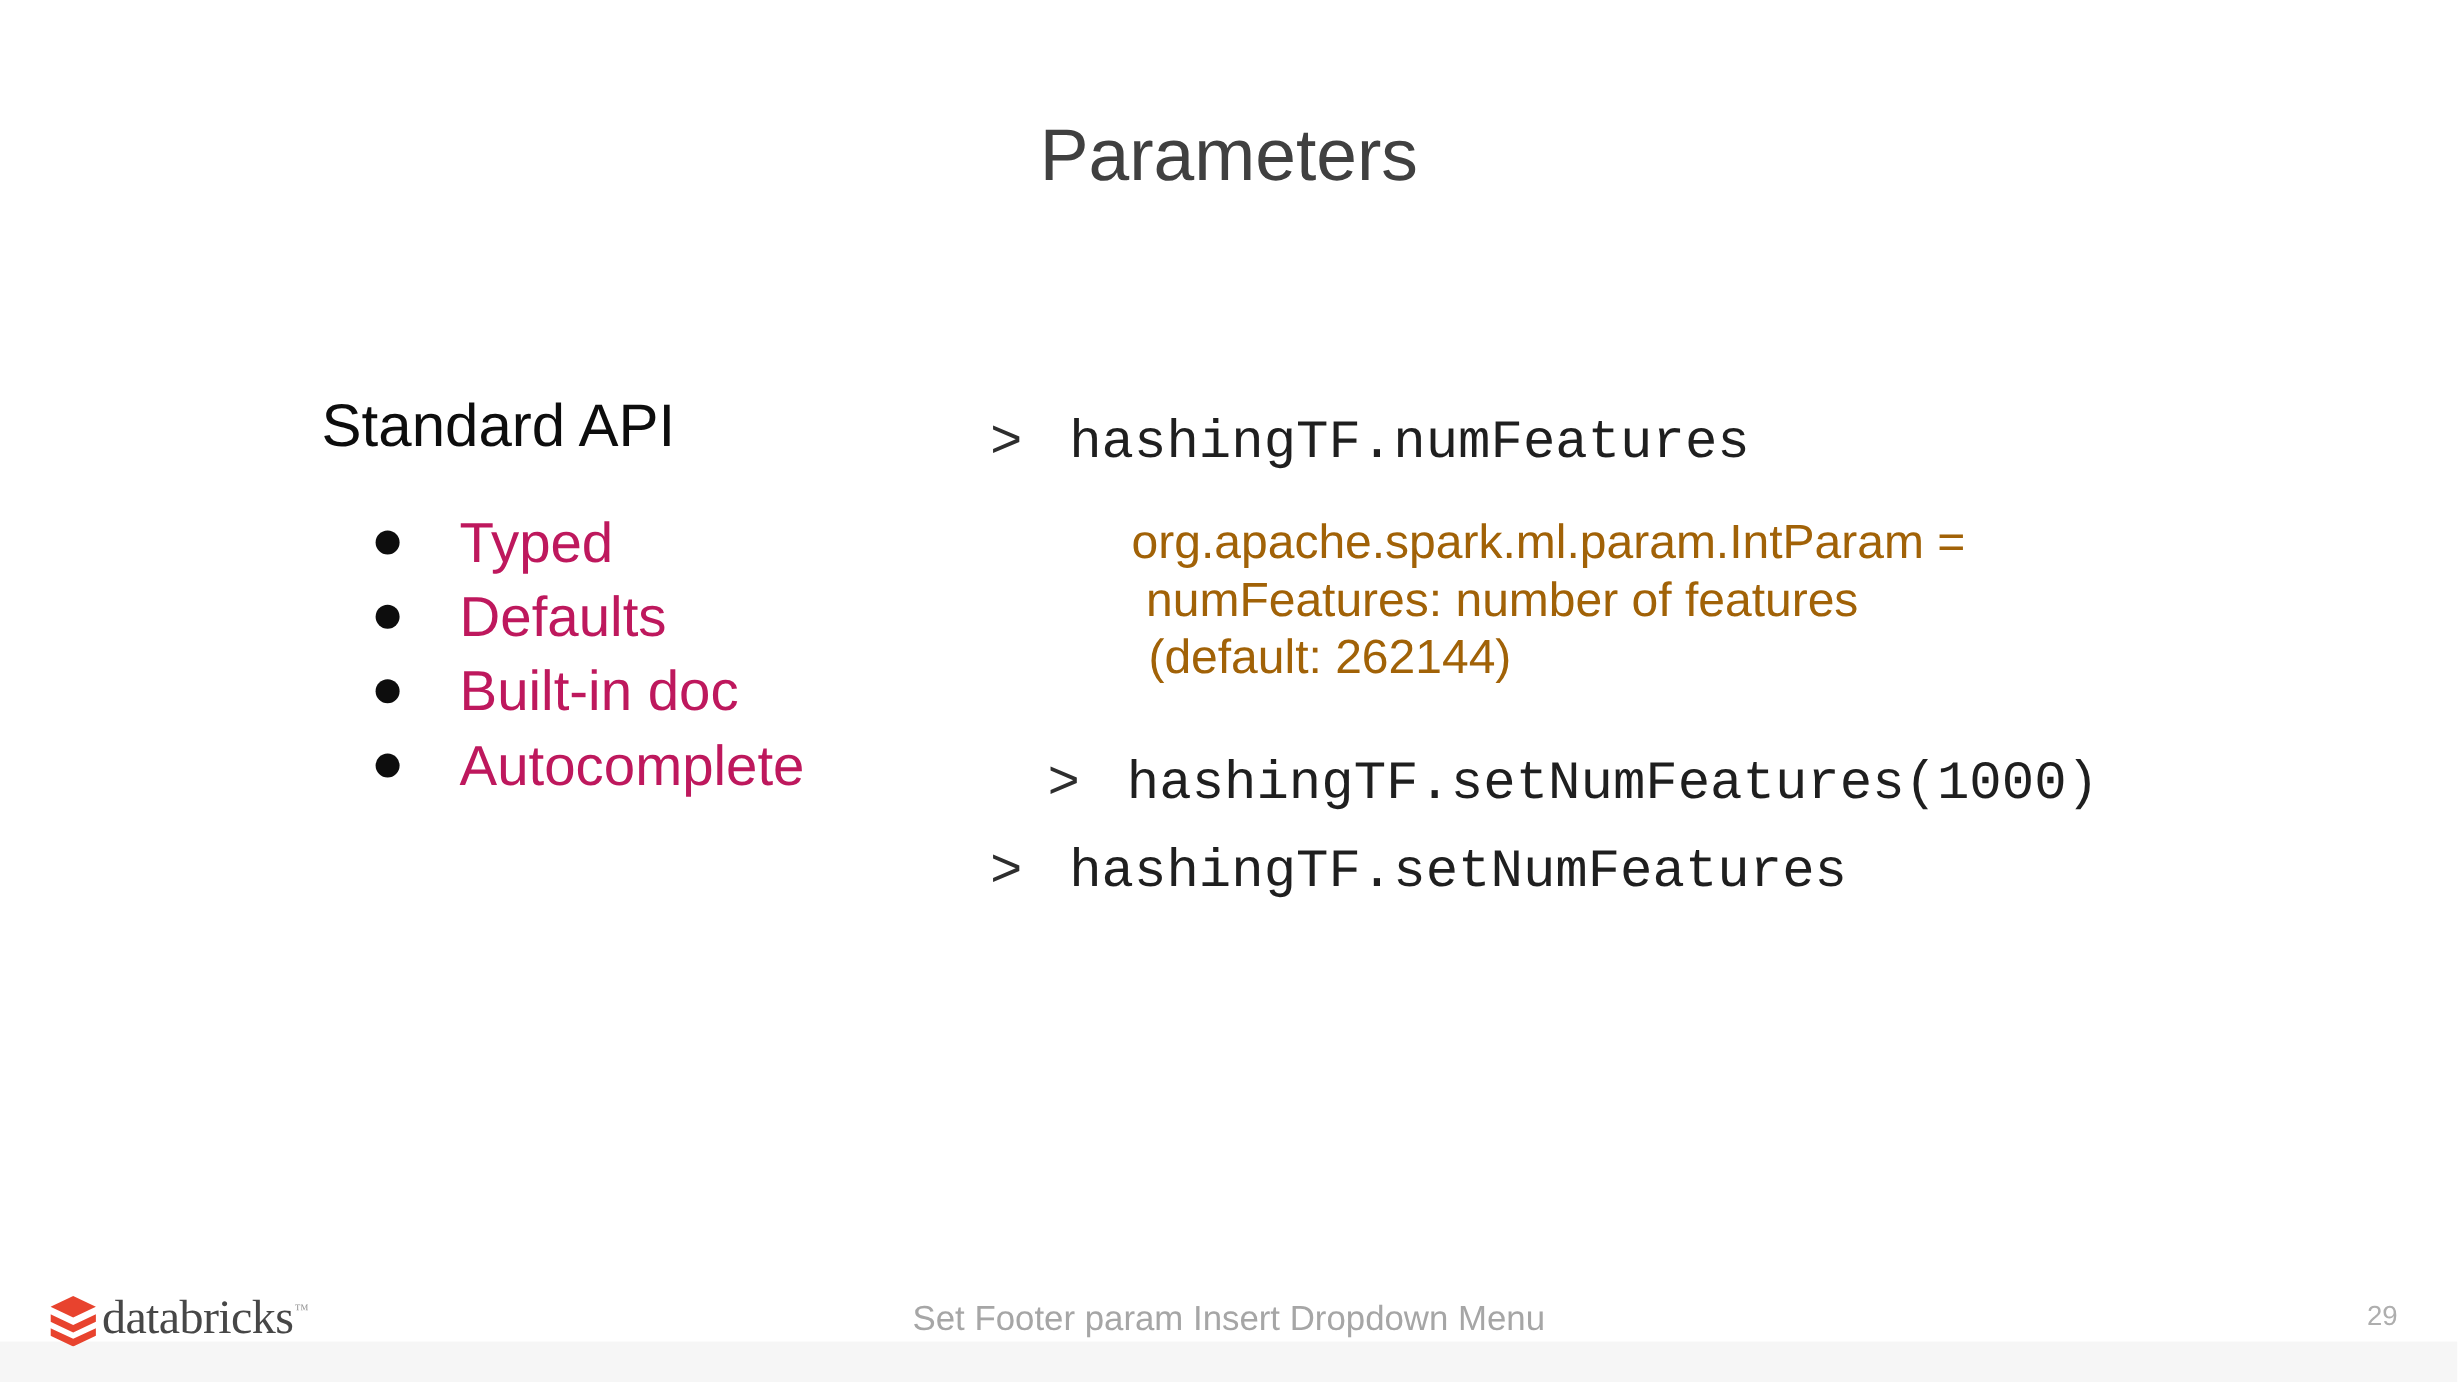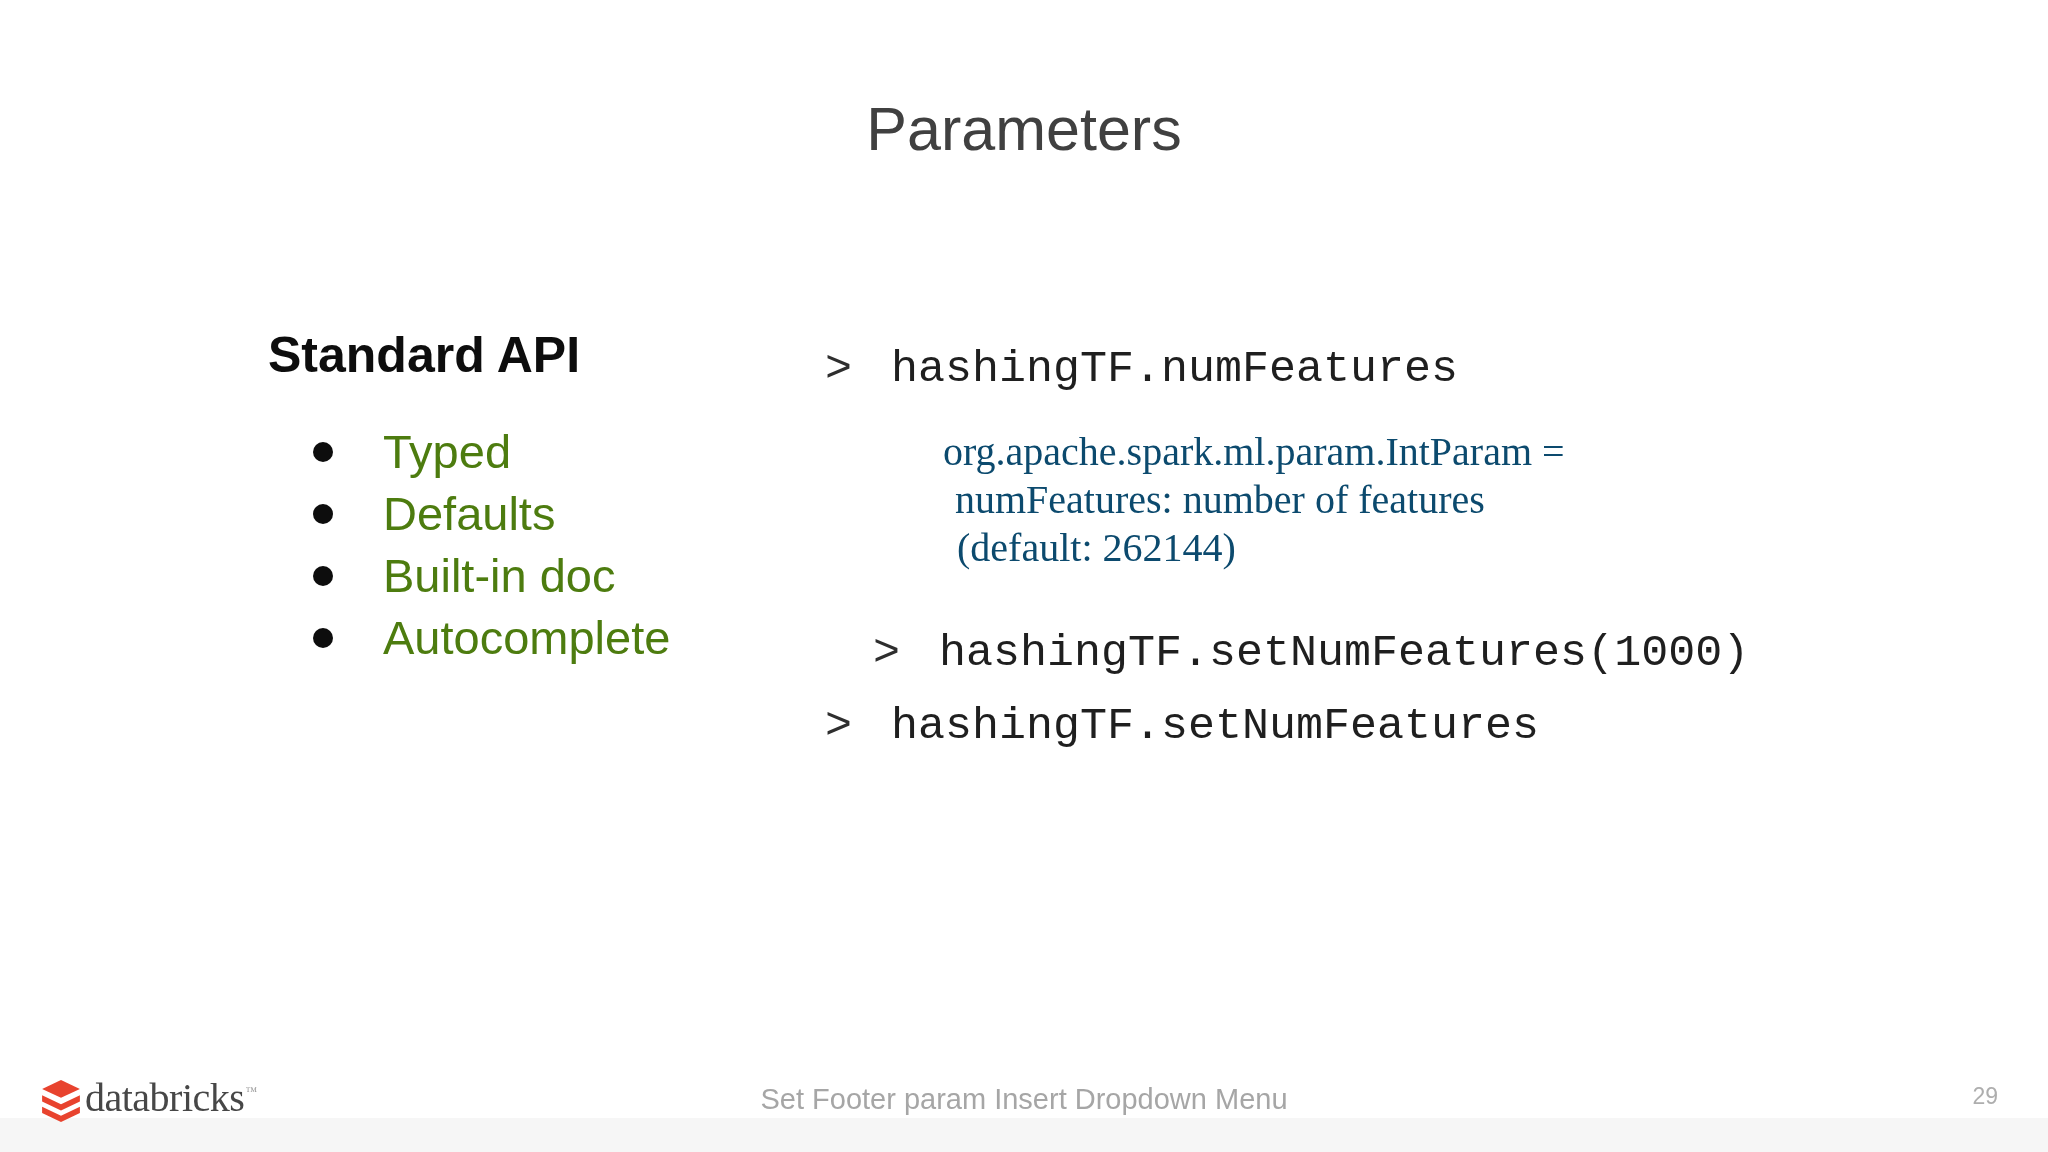--- a/index.html
+++ b/index.html
@@ -33,37 +33,37 @@
     position: absolute;
     left: 268px;
     top: 330px;
     width: 500px;
   }
   .left-heading {
     font-size: 50px;
     line-height: 1;
     color: #0d0d0d;
     margin: 0;
-    font-weight: bold;
+    font-weight: normal;
   }
   .bullet-list {
     list-style: none;
     margin: 0;
     padding: 0;
     position: absolute;
     left: 0;
     top: 91px; 
     width: 500px;
   }
   .bullet-list li {
     position: relative;
     height: 62px;
     line-height: 62px;
     font-size: 47px;
-    color: #4d7c0f;
+    color: #be185d;
     padding-left: 115px;
     white-space: nowrap;
   }
   .bullet-list li .dot {
     position: absolute;
     left: 45px;
     top: 50%;
     width: 20px;
     height: 20px;
     margin-top: -10px;
@@ -87,24 +87,24 @@
     color: #2e2e2e;
   }
   .code-line-1 { top: 347px; }
   .code-line-2 { top: 631px; margin-left: 48px; }
   .code-line-3 { top: 704px; }
 
   .code-output {
     position: absolute;
     left: 943px;
     top: 428px;
-    font-family: Liberation Serif, serif;
+    font-family: Liberation Sans, sans-serif;
     font-size: 40px;
     line-height: 48px;
-    color: #0c4a6e;
+    color: #a16207;
     white-space: nowrap;
   }
   .code-output .out-line { display: block; }
   .code-output .out-line.indent-1 { padding-left: 12px; }
   .code-output .out-line.indent-2 { padding-left: 14px; }
 
   
   .bottom-band {
     position: absolute;
     left: 0;

